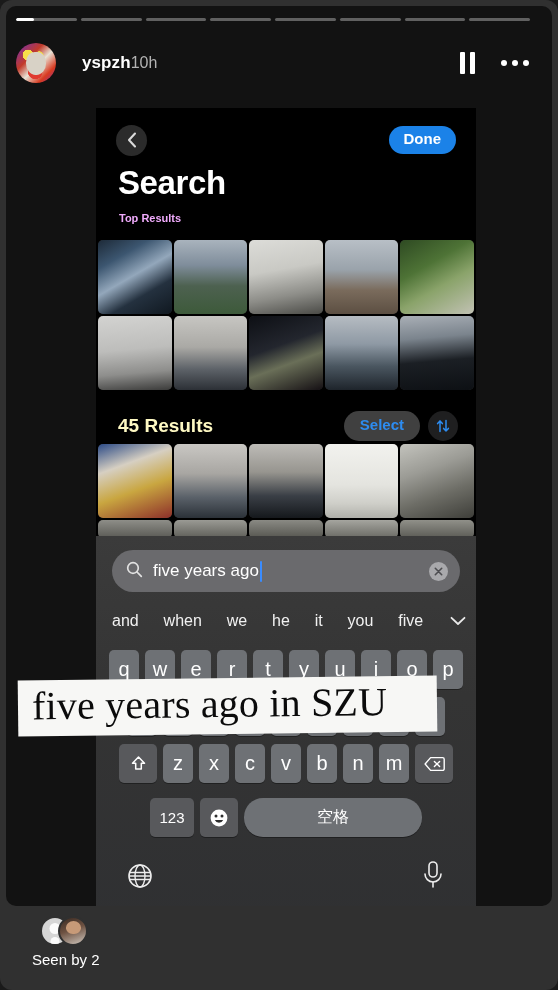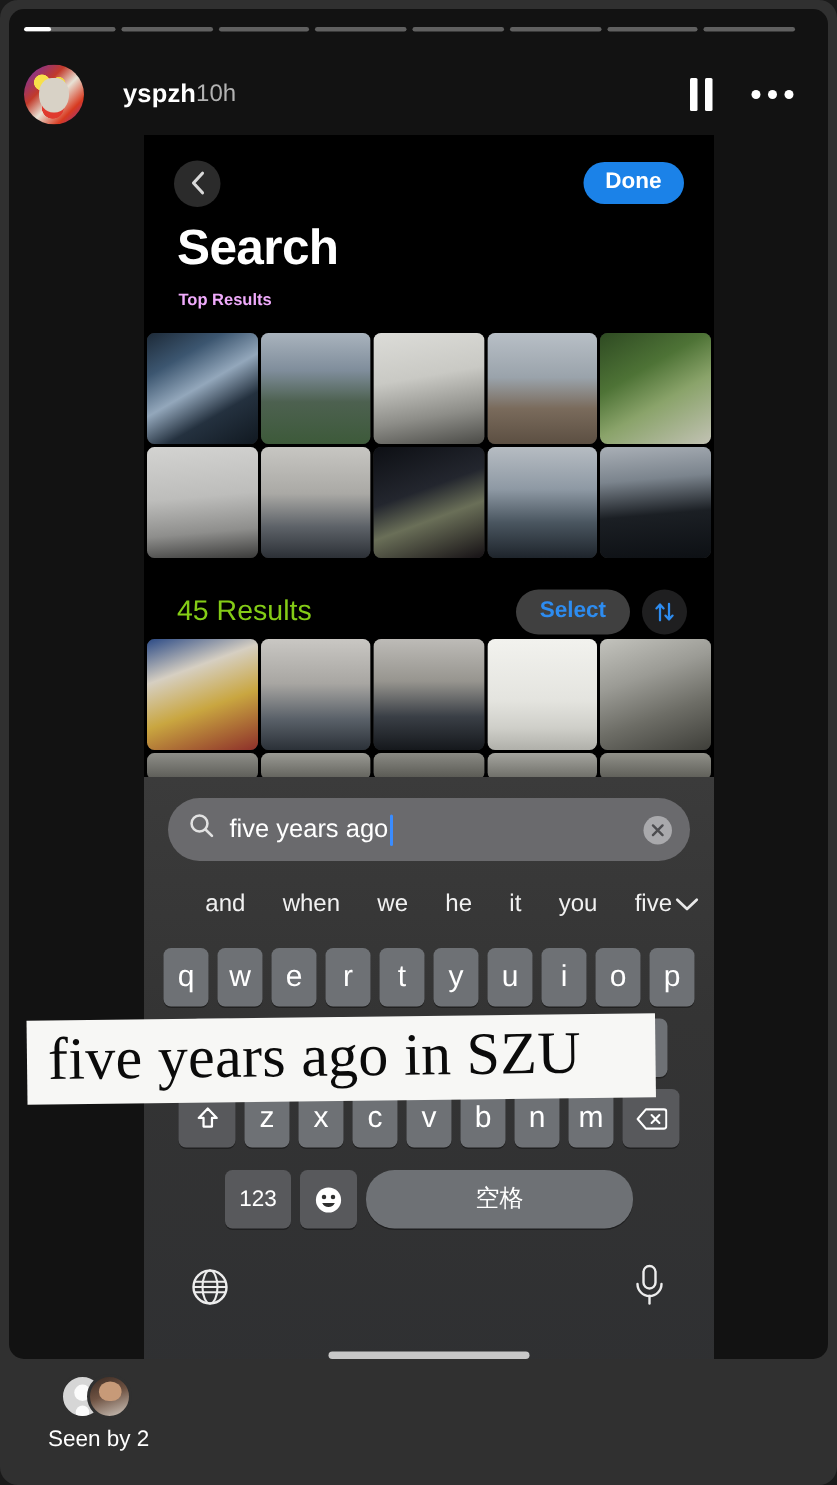--- a/index.html
+++ b/index.html
@@ -118,21 +118,21 @@
   #more-button span {
     display: block;
     width: 6px; height: 6px;
     border-radius: 50%;
     background: #fff;
   }
 
   
   #inner-phone {
     position: absolute;
-    left: 90px; top: 84px;
+    left: 90px; top: 102px;
     width: 380px; height: 828px;
     background: #000000;
     overflow: hidden;
   }
 
   
   #photos-nav {
     position: absolute;
     top: 16px; left: 20px;
     width: 340px; height: 32px;
@@ -195,23 +195,23 @@
   }
 
   #results-header {
     position: absolute;
     left: 0; top: 300px;
     width: 380px; height: 36px;
     display: flex; align-items: center;
     padding: 0 18px 0 22px;
   }
   #results-count {
-    color: #84cc16;
+    color: #fef9c3;
     font-size: 19px;
-    font-weight: 400;
+    font-weight: 700;
   }
   #select-button {
     margin-left: auto;
     background: #404040;
     color: #2d8cf0;
     font-size: 15px;
     font-weight: 600;
     padding: 6px 16px 7px;
     border-radius: 15px;
     cursor: pointer;
@@ -268,21 +268,21 @@
     position: absolute;
     left: 0; top: 66px;
     width: 380px; height: 38px;
     display: flex; align-items: center;
     padding: 0 10px 0 16px;
   }
   .pred {
     color: #f1f1f1;
     font-size: 16px;
     flex: 1 1 auto;
-    text-align: right;
+    text-align: left;
     cursor: pointer;
     white-space: nowrap;
   }
   #pred-chevron {
     flex: 0 0 auto;
     margin-left: 2px;
     cursor: pointer;
     display: flex; align-items: center;
   }
 

